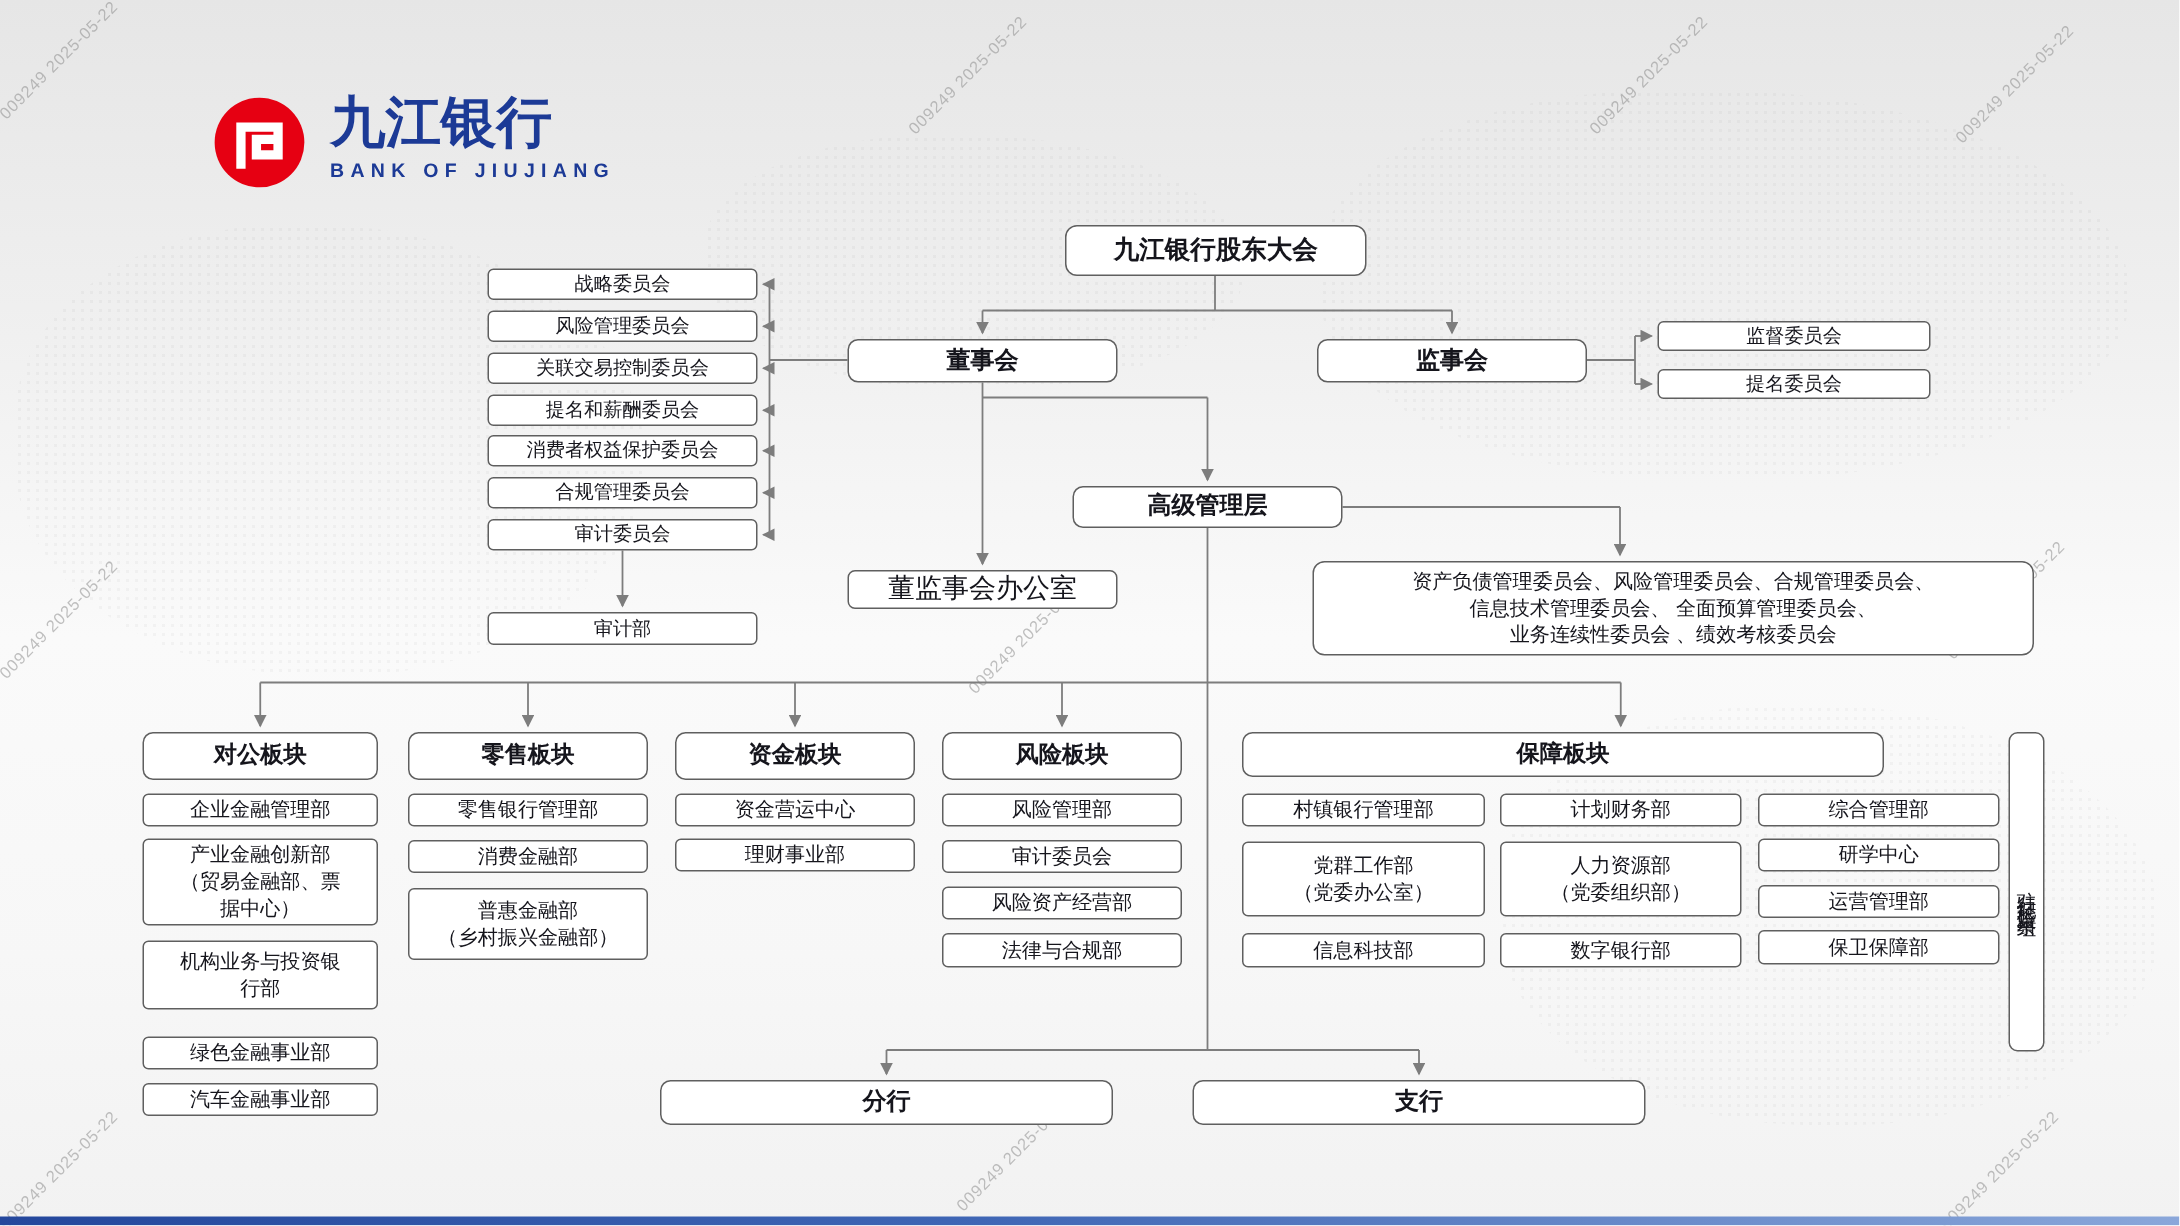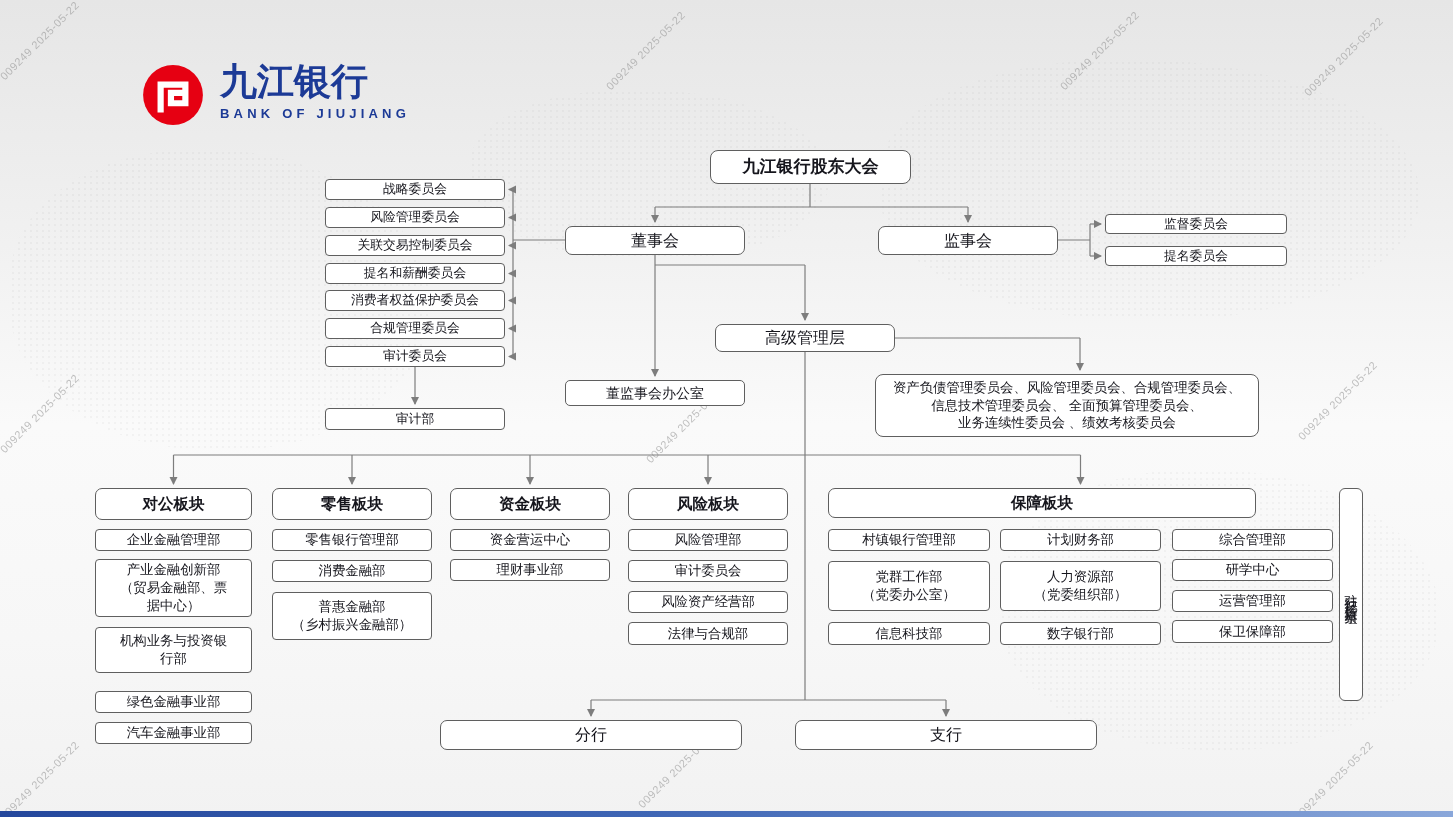--- a/index.html
+++ b/index.html
@@ -8,23 +8,23 @@
     font-family:"Liberation Sans","DejaVu Sans",sans-serif;color:#15151c;}
   .dotpatch{position:absolute;z-index:1;background-image:radial-gradient(rgba(70,70,70,.10) 1px,transparent 1.3px);
     background-size:6px 6px;opacity:.45;border-radius:45% 55% 50% 50%;}
   .wm{position:absolute;z-index:1;white-space:nowrap;color:#8f8f8f;opacity:.55;font-size:11px;
     letter-spacing:.6px;transform:rotate(-45deg);transform-origin:0 50%;}
   .wires{position:absolute;left:0;top:0;z-index:2;}
   .node{position:absolute;z-index:3;background:#fff;border:1px solid #5f5f5f;border-radius:5px;
     display:flex;align-items:center;justify-content:center;text-align:center;box-sizing:border-box;
     white-space:pre-line;line-height:1.32;padding:2px 4px;}
   .xl{font-size:17px;font-weight:700;border-radius:8px;}
-  .b{font-size:16px;font-weight:400;border-radius:7px;}
+  .b{font-size:16px;font-weight:700;border-radius:7px;}
   .blkh{font-size:15.5px;font-weight:700;border-radius:7px;}
-  .md{font-size:14px;}
+  .md{font-size:18px;}
   .sm{font-size:12.8px;border-radius:4px;}
   .it{font-size:13.4px;border-radius:4px;}
   .mgmtbox{flex-direction:column;font-size:13.4px;border-radius:8px;}
   .vert{writing-mode:vertical-lr;text-orientation:upright;font-size:13px;letter-spacing:3px;
     padding:8px 1px;border-radius:6px;}
   .logo{position:absolute;left:140px;top:62px;z-index:3;display:flex;align-items:flex-start;}
   .logo-txt{margin-left:14px;}
   .logo-cn{font-family:"DejaVu Serif","Liberation Serif",serif;font-weight:700;font-size:37px;
     color:#1c3a96;line-height:1.05;}
   .logo-en{font-size:13px;letter-spacing:4.2px;color:#1c3a96;margin-top:5px;font-weight:600;}
@@ -107,21 +107,21 @@
   <div class="node sm" style="left:325px;top:235px;width:180px;height:21px;">关联交易控制委员会</div>
   <div class="node sm" style="left:325px;top:263px;width:180px;height:21px;">提名和薪酬委员会</div>
   <div class="node sm" style="left:325px;top:290px;width:180px;height:21px;">消费者权益保护委员会</div>
   <div class="node sm" style="left:325px;top:318px;width:180px;height:21px;">合规管理委员会</div>
   <div class="node sm" style="left:325px;top:346px;width:180px;height:21px;">审计委员会</div>
   <div class="node sm" style="left:325px;top:408px;width:180px;height:22px;">审计部</div>
 
   <div class="node sm" style="left:1105px;top:214px;width:182px;height:20px;">监督委员会</div>
   <div class="node sm" style="left:1105px;top:246px;width:182px;height:20px;">提名委员会</div>
 
-  <div class="node mgmtbox" style="left:875px;top:374px;width:384px;height:63px;">
+  <div class="node mgmtbox" style="left:875px;top:374px;width:481px;height:63px;">
     <div>资产负债管理委员会、风险管理委员会、合规管理委员会、</div>
     <div>信息技术管理委员会、 全面预算管理委员会、</div>
     <div>业务连续性委员会 、绩效考核委员会</div>
   </div>
 
   <div class="node blkh" style="left:95px;top:488px;width:157px;height:32px;">对公板块</div>
   <div class="node it" style="left:95px;top:529px;width:157px;height:22px;">企业金融管理部</div>
   <div class="node it" style="left:95px;top:559px;width:157px;height:58px;">产业金融创新部
 （贸易金融部、票
 据中心）</div>

